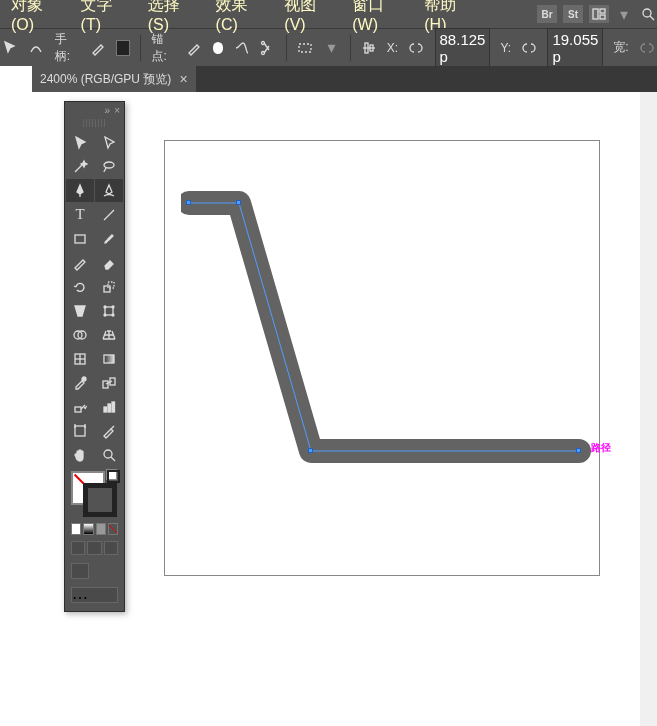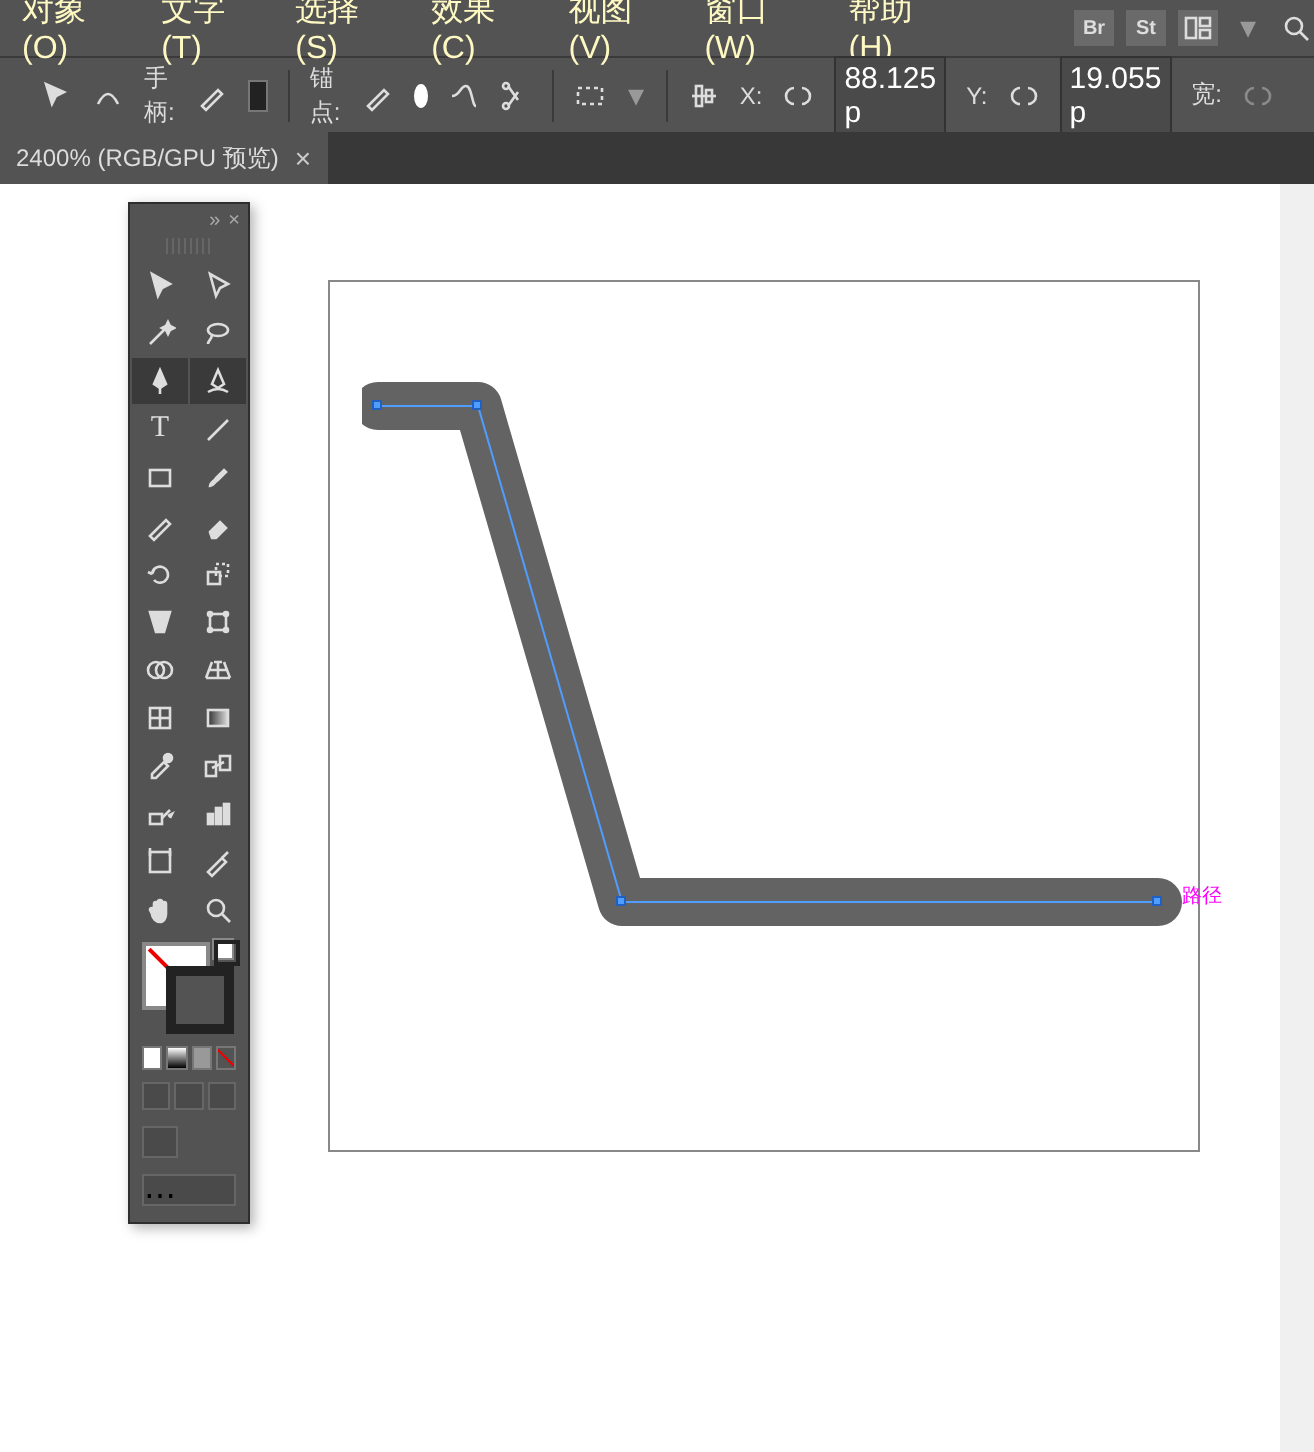--- a/index.html
+++ b/index.html
@@ -1,28 +1,28 @@
 <!DOCTYPE html>
 <html><head>
 <meta charset="utf-8">
 <style>
 *{margin:0;padding:0;box-sizing:border-box;font-family:"Microsoft YaHei",sans-serif;}
 body{background:#fff;width:657px;height:726px;overflow:hidden;position:relative;}
 .menubar{background:#535353;height:28px;display:flex;align-items:center;padding-left:3px;gap:2px;}
 .menu-item{color:#fef9c3;font-size:16px;padding:4px 8px;cursor:default;}
 .menu-icons{display:flex;gap:6px;margin-left:8px;align-items:center;padding-left:44px;}
 .micon{width:20px;height:18px;background:#6a6a6a;display:flex;align-items:center;justify-content:center;color:#ddd;font-size:10px;font-weight:bold;}
-.controlbar{background:#535353;height:38px;display:flex;align-items:center;padding:0 20px;gap:10px;border-top:1px solid #3a3a3a;}
+.controlbar{background:#535353;height:38px;display:flex;align-items:center;padding:0 2px;gap:10px;border-top:1px solid #3a3a3a;}
 .ctrl-icon{width:18px;height:18px;display:flex;align-items:center;justify-content:center;color:#ccc;}
 .ctrl-label{color:#ddd;font-size:12px;}
 .ctrl-sep{width:1px;height:26px;background:#3a3a3a;}
 .ctrl-swatch{width:16px;height:16px;background:#222;border:1px solid #777;}
 .ctrl-dot{width:12px;height:12px;background:#fff;border-radius:50%;}
 .coord-box{background:#4a4a4a;border:1px solid #333;color:#fff;font-size:15px;padding:2px 4px;width:58px;display:inline-block;}
-.tabbar{background:#434343;height:26px;display:flex;}
+.tabbar{background:#434343;height:26px;display:flex;margin-left:32px;}
 .tab{background:#535353;color:#ddd;font-size:12px;padding:4px 8px;display:flex;align-items:center;gap:8px;height:26px;}
 .tab-close{color:#ccc;font-size:14px;cursor:pointer;}
 .tabrest{flex:1;background:#383838;height:26px;}
 .canvas-area{position:absolute;top:92px;left:0;right:0;bottom:0;background:#fff;}
 .toolpanel{position:absolute;top:9px;left:64px;width:61px;background:#535353;border:1px solid #2e2e2e;box-shadow:2px 2px 6px rgba(0,0,0,.3);}
 .toolhead{height:17px;display:flex;justify-content:flex-end;align-items:center;padding-right:4px;gap:4px;}
 .toolhead span{color:#aaa;font-size:10px;}
 .toolgrip{height:8px;background:repeating-linear-gradient(90deg,#666,#666 1px,#535353 1px,#535353 3px);margin:0 18px 3px;}
 .toolgrid{display:grid;grid-template-columns:1fr 1fr;gap:1px;padding:1px;}
 .tool{width:28px;height:23px;display:flex;align-items:center;justify-content:center;color:#ddd;font-size:13px;position:relative;}
@@ -33,21 +33,21 @@
 .stroke-sw{position:absolute;width:34px;height:34px;border:5px solid #222;top:16px;left:18px;background:#535353;}
 .mini-sw{position:absolute;top:2px;right:4px;width:14px;height:14px;}
 .mini-sw::before{content:'';position:absolute;width:9px;height:9px;background:#fff;border:1px solid #888;top:0;left:0;}
 .mini-sw::after{content:'';position:absolute;width:9px;height:9px;border:2px solid #222;bottom:0;right:0;}
 .colorrow{display:flex;gap:2px;padding:2px 6px;}
 .colorrow div{width:12px;height:12px;border:1px solid #777;}
 .moderow{display:flex;gap:2px;padding:4px 6px;}
 .modebtn{width:16px;height:14px;border:1px solid #666;background:#4a4a4a;}
 .editrow{display:flex;padding:4px 6px;}
 .editbtn{width:18px;height:16px;border:1px solid #666;background:#4a4a4a;}
-.artboard{position:absolute;top:48px;left:164px;width:436px;height:436px;border:1px solid #888;background:#fff;}
+.artboard{position:absolute;top:48px;left:164px;width:436px;height:436px;border:1px solid #888;background:#fff;font-weight:bold;}
 .pathshape{position:absolute;top:48px;left:16px;}
 .anchor{position:absolute;width:5px;height:5px;background:#4f9eff;border:1px solid #2060c0;}
 .labelpin{position:absolute;font-size:10px;color:#f0f;right:-12px;top:300px;}
 svg.toolico{width:16px;height:16px;stroke:#ddd;fill:none;stroke-width:1.3;}
 .scrollbar-v{position:absolute;right:0;top:92px;bottom:0;width:17px;background:#f0f0f0;}
 </style>
 </head>
 <body>
 
 <div class="menubar">

